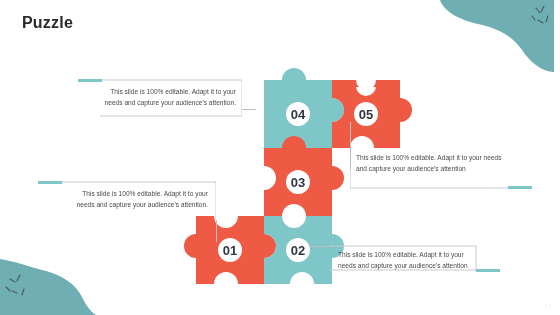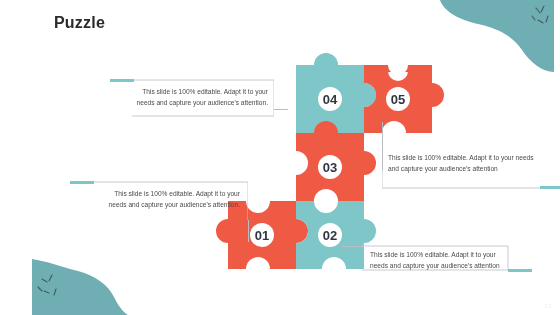--- a/index.html
+++ b/index.html
@@ -3,35 +3,35 @@
 <meta charset="utf-8">
 <style>
   html,body{margin:0;padding:0;}
   body{
     width:560px;height:315px;
     background:#ffffff;
     font-family:"Liberation Sans", sans-serif;
     overflow:hidden;
     position:relative;
   }
-  #slide{position:absolute;inset:0;background:#fff;overflow:hidden;margin-left:32px;}
+  #slide{position:absolute;inset:0;background:#fff;overflow:hidden;}
 
   
   .blob{position:absolute;pointer-events:none;}
   .blob svg{display:block;}
 
   
   #title{
     position:absolute;left:22px;top:14px;
     font-size:16px;font-weight:700;color:#2b2b2b;
     letter-spacing:.2px;
   }
 
   
-  #puzzle{position:absolute;left:196px;top:49px;width:208px;height:236px;}
+  #puzzle{position:absolute;left:196px;top:64px;width:208px;height:236px;}
   #puzzle svg{display:block;overflow:visible;}
   .pz-num{
     font-family:"Liberation Sans", sans-serif;
     font-size:13px;font-weight:700;fill:#2f3640;
     text-anchor:middle;dominant-baseline:central;
   }
 
   
   .callout{position:absolute;}
   .callout .ct{

